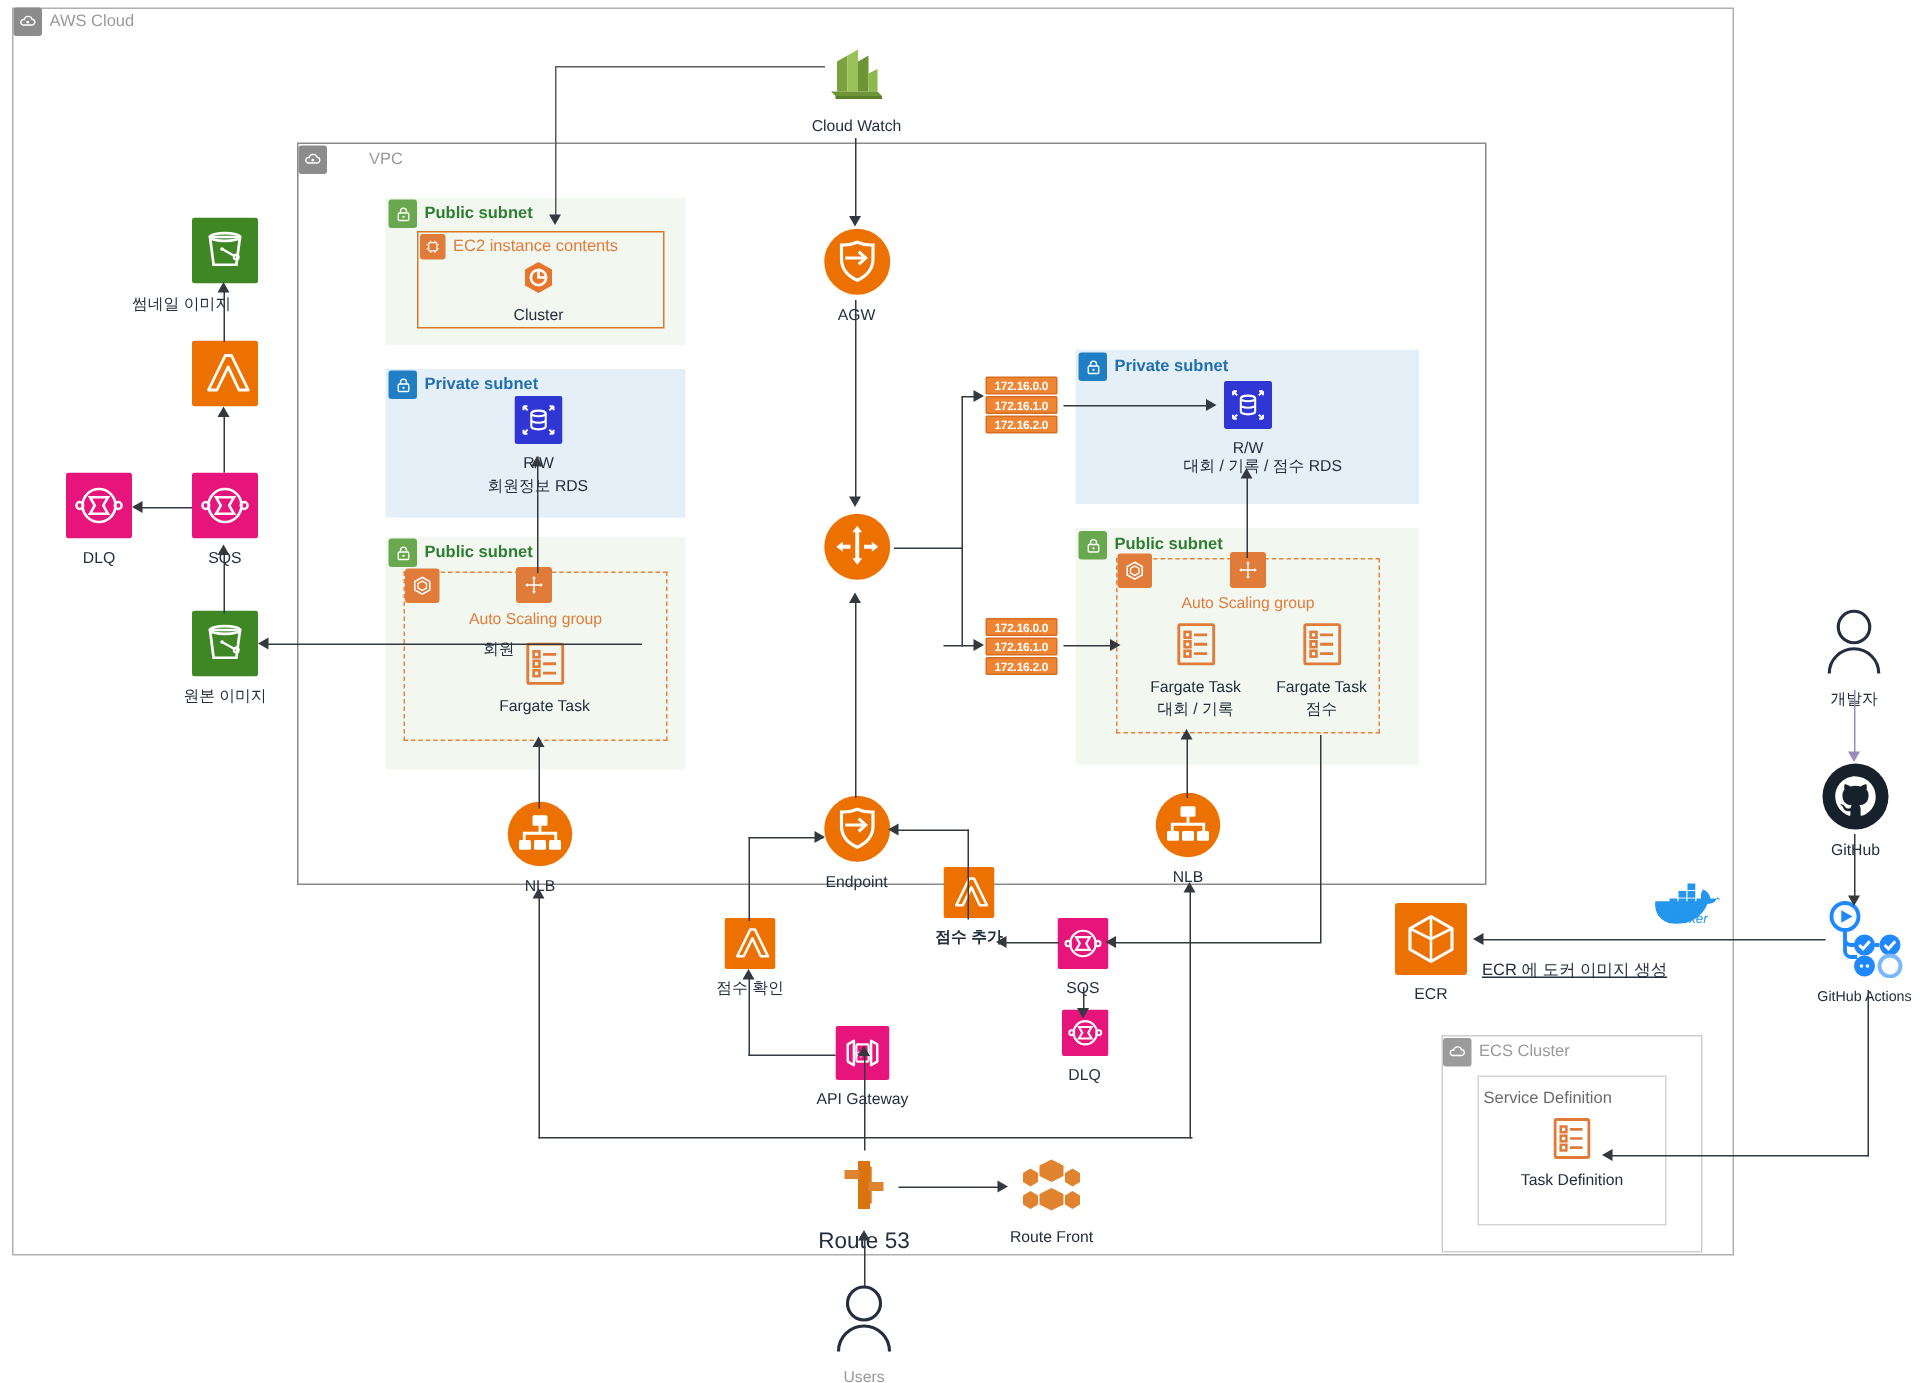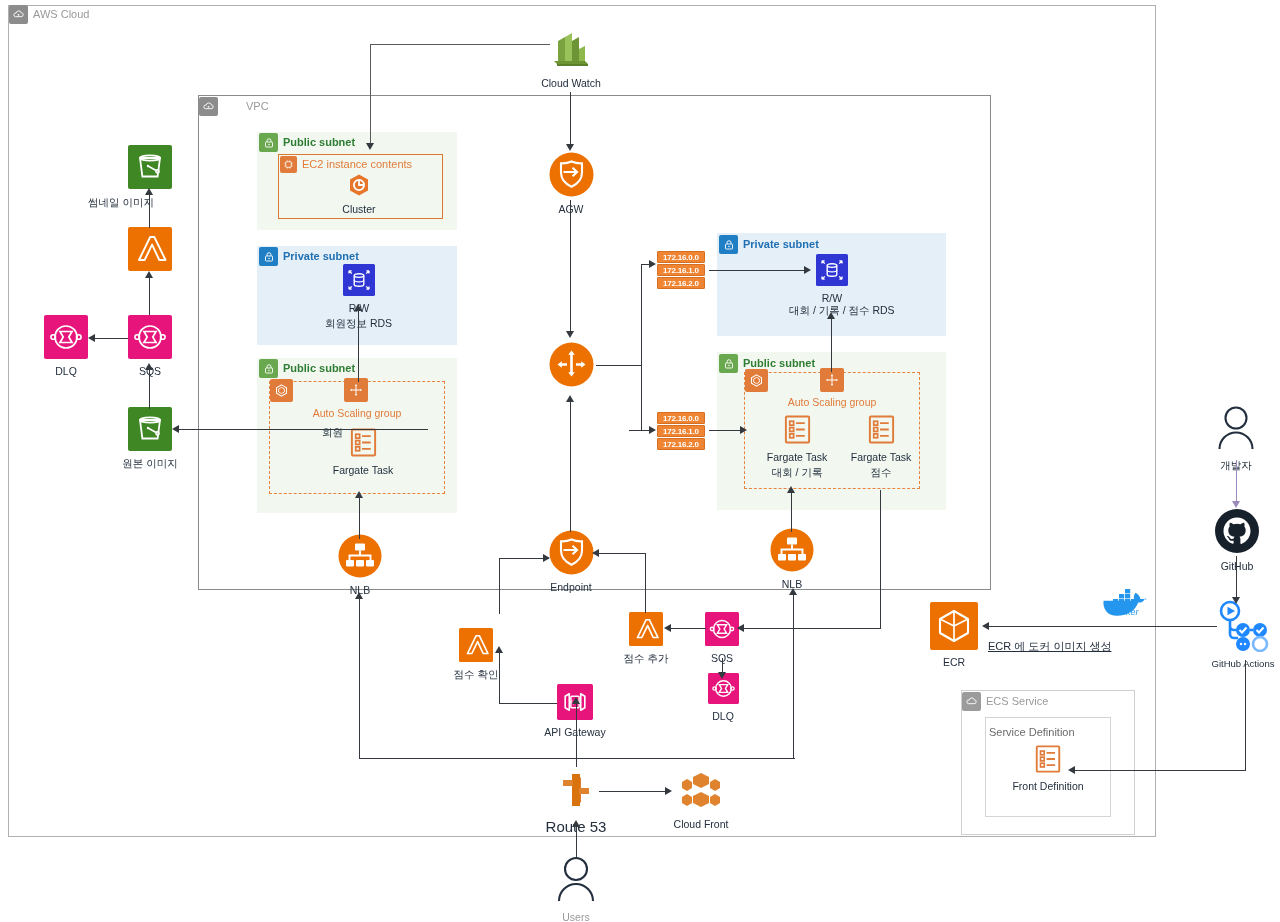--- a/index.html
+++ b/index.html
@@ -416,31 +416,31 @@
         <rect x="17" y="9.5" width="10" height="7" rx="1" fill="#fff"></rect>
         <path d="M22 16.5v5M11.5 26v-4.5h21V26" fill="none" stroke="#fff" stroke-width="1.9"></path>
         <rect x="8" y="26" width="8" height="6.5" rx="1" fill="#fff"></rect>
         <rect x="18" y="26" width="8" height="6.5" rx="1" fill="#fff"></rect>
         <rect x="28" y="26" width="8" height="6.5" rx="1" fill="#fff"></rect>
       </svg>
     </span>
     <span class="cap">NLB</span>
   </div>
 
-  <div class="node" style="left:458px;top:612px;width:36px;margin-top:16px;">
+  <div class="node" style="left:482px;top:612px;width:36px;">
     <span class="ico">
       <svg width="34" height="34" viewBox="0 0 44 44">
         <rect width="44" height="44" rx="2" fill="#ed7100"></rect>
         <path d="M11 33 22.2 10h4.1l11.2 23h-6.2l-7.2-15.4L16.6 33z" fill="none" stroke="#fff" stroke-width="2.2" stroke-linejoin="round"></path>
       </svg>
     </span>
     <span class="cap">점수 확인</span>
   </div>
 
-  <div class="node" style="left:628px;top:612px;width:36px;">
+  <div class="node" style="left:628px;top:578px;width:36px;font-weight:bold;">
     <span class="ico">
       <svg width="34" height="34" viewBox="0 0 44 44">
         <rect width="44" height="44" rx="2" fill="#ed7100"></rect>
         <path d="M11 33 22.2 10h4.1l11.2 23h-6.2l-7.2-15.4L16.6 33z" fill="none" stroke="#fff" stroke-width="2.2" stroke-linejoin="round"></path>
       </svg>
     </span>
     <span class="cap">점수 추가</span>
   </div>
 
   <div class="node" style="left:704px;top:612px;width:36px;">
@@ -500,21 +500,21 @@
     <span class="ico">
       <svg width="44" height="42" viewBox="0 0 44 42">
         <polygon points="22,3 30,7 30,14 22,18 14,14 14,7" fill="#e0832f"></polygon>
         <polygon points="22,22 30,26 30,33 22,37 14,33 14,26" fill="#e0832f"></polygon>
         <polygon points="8,9 13,12 13,18 8,21 3,18 3,12" fill="#e0832f"></polygon>
         <polygon points="36,9 41,12 41,18 36,21 31,18 31,12" fill="#e0832f"></polygon>
         <polygon points="8,24 13,27 13,33 8,36 3,33 3,27" fill="#e0832f"></polygon>
         <polygon points="36,24 41,27 41,33 36,36 31,33 31,27" fill="#e0832f"></polygon>
       </svg>
     </span>
-    <span class="cap">Cloud Front</span>
+    <span class="cap">Route Front</span>
   </div>
 
   <div class="node" style="left:553px;top:855px;width:46px;">
     <span class="ico">
       <svg width="46" height="50" viewBox="0 0 46 50">
         <circle cx="23" cy="14" r="11" fill="none" stroke="#232f3e" stroke-width="2.1"></circle>
         <path d="M6 46c0-9.4 7.6-17 17-17s17 7.6 17 17" fill="none" stroke="#232f3e" stroke-width="2.1"></path>
       </svg>
     </span>
     <span class="cap gray">Users</span>
@@ -591,39 +591,39 @@
 
   <div class="edgelbl" style="left:988px;top:639px;">ECR 에 도커 이미지 생성</div>
 
   <div class="grp grp-ecs" style="left:961px;top:690px;width:174px;height:145px;"></div>
   <div class="gtitle" style="left:962px;top:692px;">
     <span class="chip chip-gray" style="background:#9b9b9b;">
       <svg width="13" height="13" viewBox="0 0 24 24">
           <path d="M6 16h11a3.5 3.5 0 0 0 .3-7A5 5 0 0 0 7.6 9.4 3.3 3.3 0 0 0 6 16z" fill="none" stroke="#fff" stroke-width="1.7"></path>
         </svg>
     </span>
-    <span class="lbl lbl-gray">ECS Service</span>
+    <span class="lbl lbl-gray">ECS Cluster</span>
   </div>
 
   <div class="grp grp-svc" style="left:985px;top:717px;width:126px;height:100px;"></div>
   <div class="gtitle" style="left:989px;top:727px;text-align:center;">
     <span class="lbl lbl-gray" style="color:#6a6a6a;">Service Definition</span>
   </div>
 
   <div class="node" style="left:1026px;top:744px;width:44px;">
     <span class="ico">
       <svg width="30" height="30" viewBox="0 0 32 32">
         <rect x="4" y="2.5" width="24" height="27" rx="1" fill="none" stroke="#e07b39" stroke-width="2"></rect>
         <rect x="8" y="7.5" width="4" height="4" fill="none" stroke="#e07b39" stroke-width="1.8"></rect>
         <rect x="8" y="14" width="4" height="4" fill="none" stroke="#e07b39" stroke-width="1.8"></rect>
         <rect x="8" y="20.5" width="4" height="4" fill="none" stroke="#e07b39" stroke-width="1.8"></rect>
         <path d="M14.5 9.5h9M14.5 16h9M14.5 22.5h9" stroke="#e07b39" stroke-width="1.9"></path>
       </svg>
     </span>
-    <span class="cap">Front Definition</span>
+    <span class="cap">Task Definition</span>
   </div>
 
   <div class="ln lnh" style="left:370px;top:44px;width:180px;"></div>
   <div class="ln lnv" style="left:370px;top:44px;height:100px;"></div>
   <div class="arw down" style="left:366px;top:143px;"></div>
 
   <div class="ln lnv dk" style="left:570px;top:92px;width:1.4px;height:52px;"></div>
   <div class="arw down" style="left:566px;top:144px;"></div>
 
   <div class="ln lnv dk" style="left:570px;top:200px;width:1.4px;height:132px;"></div>

